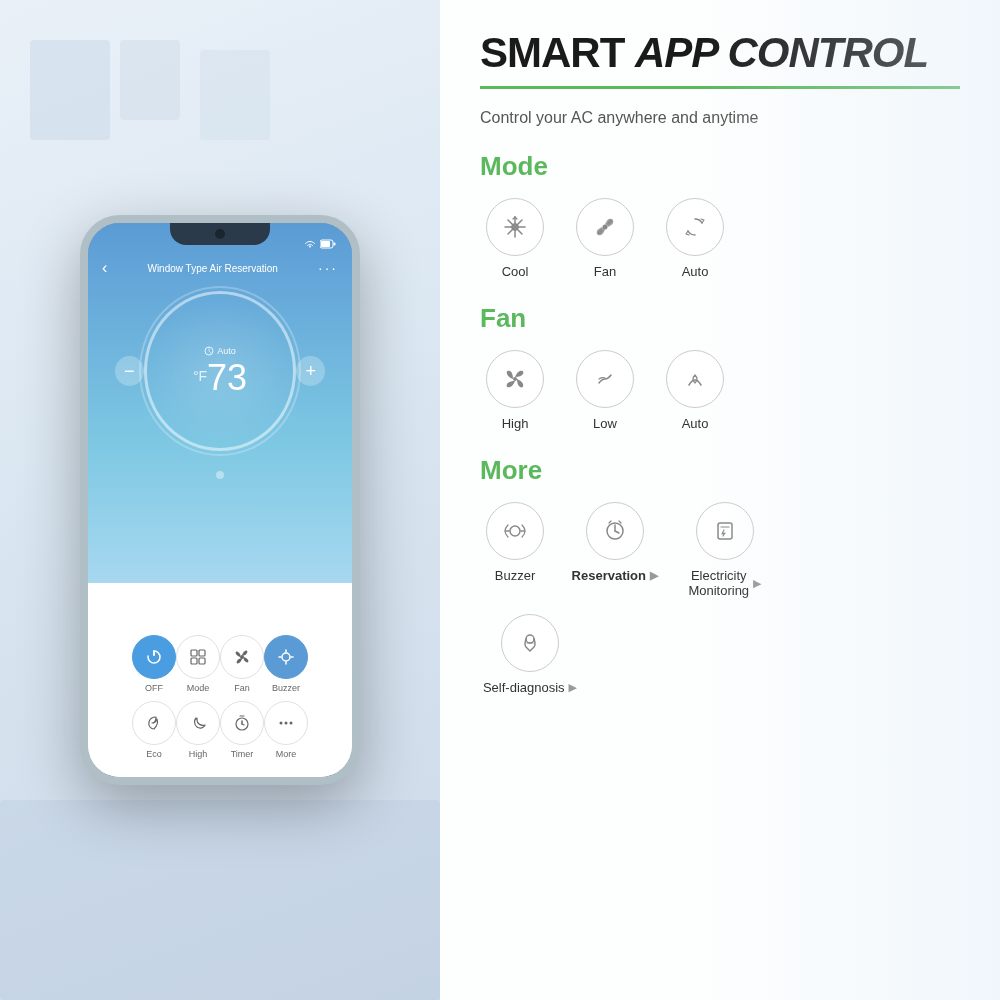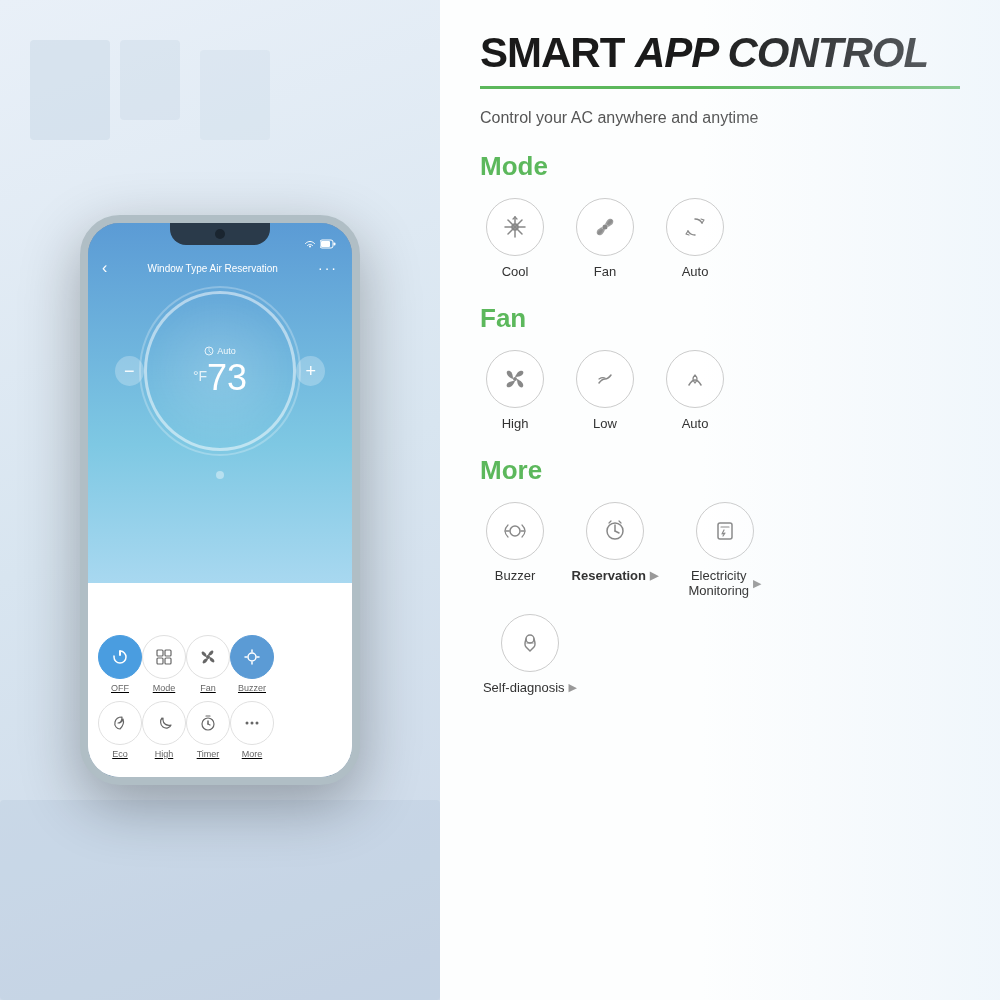--- a/index.html
+++ b/index.html
@@ -304,23 +304,22 @@
 
     
     .phone-bottom {
       background: white;
       padding: 14px 10px 10px;
       flex: 0 0 auto;
     }
 
     .bottom-buttons-row {
       display: flex;
-      justify-content: flex-start;
+      justify-content: center;
       margin-bottom: 8px;
-      text-decoration: underline;
     }
 
     .bottom-btn {
       display: flex;
       flex-direction: column;
       align-items: center;
       gap: 4px;
     }
 
     .btn-circle {

